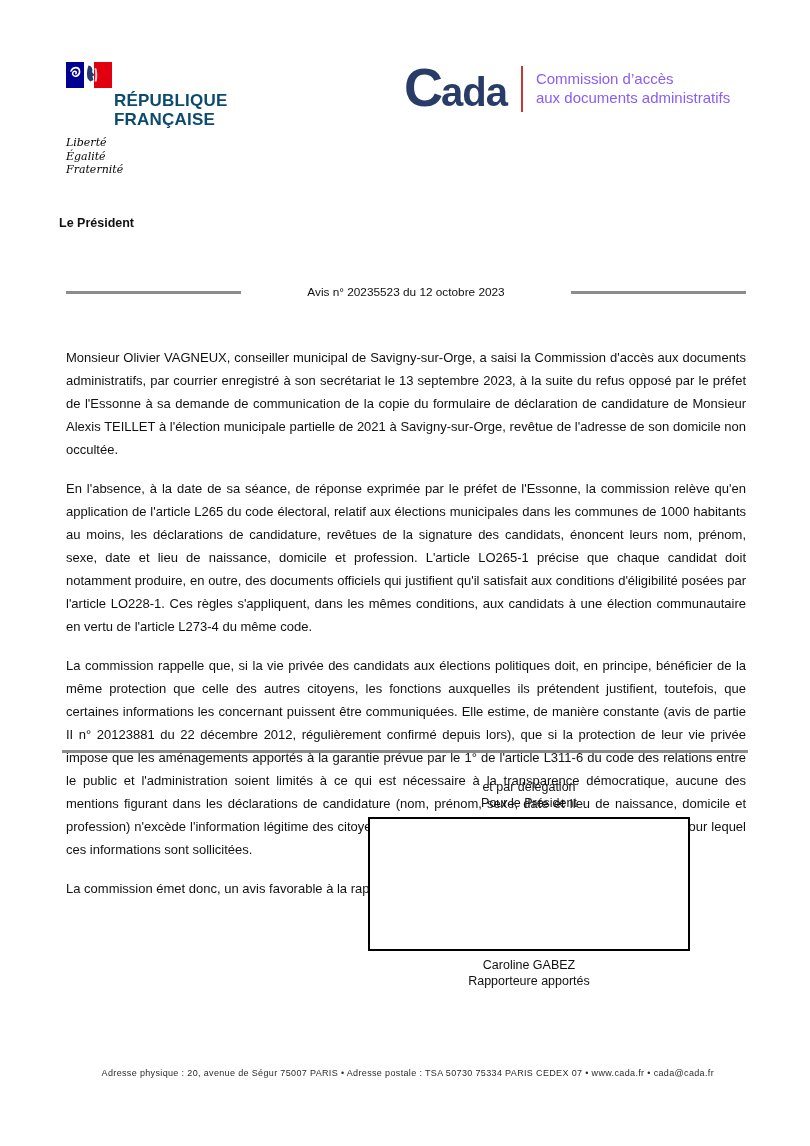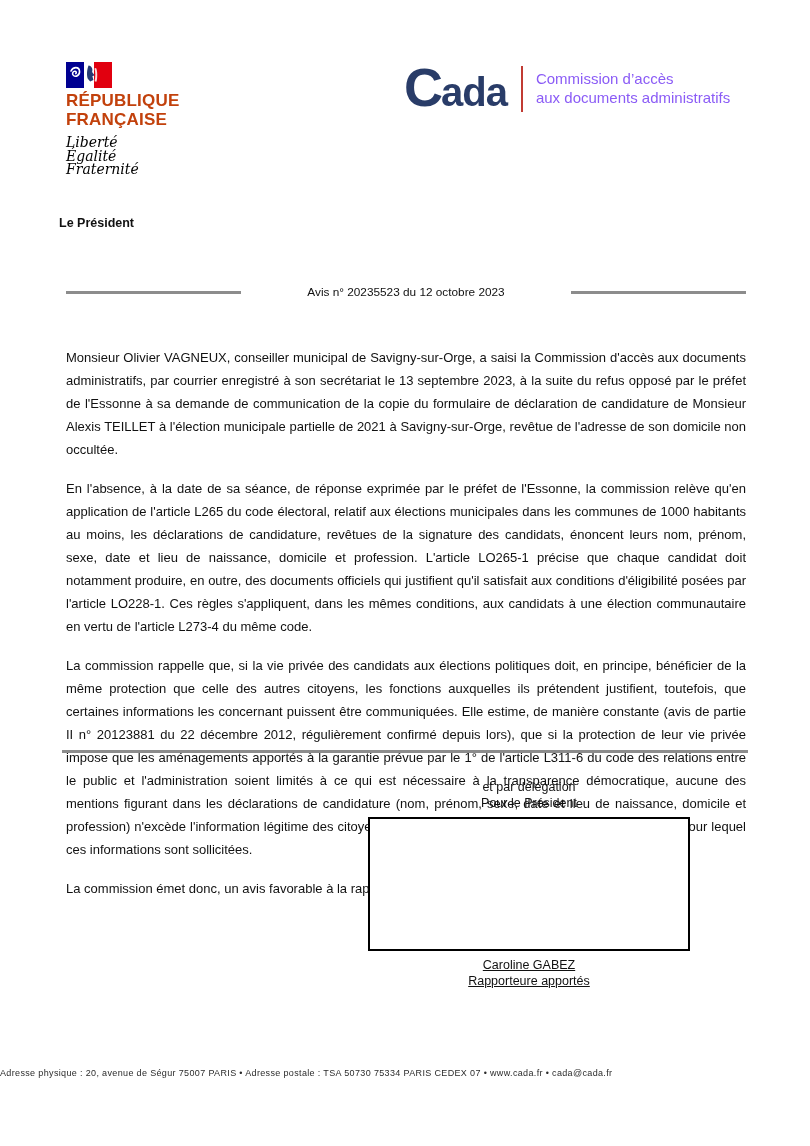--- a/index.html
+++ b/index.html
@@ -10,26 +10,26 @@
     font-family:"Liberation Sans", sans-serif;
     color:#111;
     overflow:hidden;
   }
   
   .brand-left{position:absolute;left:66px;top:62px;}
   .flag{display:block;}
   .republic{
     margin-top:3px;
     font-weight:bold;font-size:17px;line-height:19px;
-    letter-spacing:0.2px;color:#c2410c;
+    letter-spacing:0.2px;color:#0c4a6e;margin-left:48px;
   }
   .motto{
     margin-top:7px;
     font-family:"DejaVu Serif", serif;
-    font-style:italic;font-size:14px;line-height:13.5px;color:#000;
+    font-style:italic;font-size:11px;line-height:13.5px;color:#000;
   }
   
   .brand-right{position:absolute;left:404px;top:62px;display:flex;align-items:center;}
   .cada-logotype{display:flex;align-items:baseline;font-weight:800;color:#293c68;}
   .cada-c{font-size:54px;line-height:50px;letter-spacing:-2px;}
   .cada-rest{font-size:40px;line-height:46px;letter-spacing:-1px;}
   .cada-divider{width:2px;height:46px;background:#c13b33;margin:0 13px 0 14px;}
   .cada-tagline{font-size:15px;line-height:18.5px;color:#8b5cf6;}
   
   .president{position:absolute;left:59px;top:216px;font-weight:bold;font-size:12.5px;}
@@ -50,26 +50,26 @@
   .sig-intro{
     position:absolute;left:368px;top:779px;width:322px;
     text-align:center;font-size:12.5px;line-height:16px;
   }
   .sig-box{
     position:absolute;left:368px;top:817px;width:318px;height:130px;
     border:2px solid #000;background:#fff;
   }
   .sig-name{
     position:absolute;left:368px;top:957px;width:322px;
-    text-align:center;font-size:12.5px;line-height:16px;text-decoration:underline;
+    text-align:center;font-size:12.5px;line-height:16px;
   }
   
   .footer{
     position:absolute;left:0;top:1068px;width:714px;
-    text-align:left;font-size:9px;letter-spacing:0.35px;color:#2b2b2b;
+    text-align:right;font-size:9px;letter-spacing:0.35px;color:#2b2b2b;
   }
 </style>
 </head>
 <body>
 
 <div class="page">
 
   <div class="brand-left">
     <svg class="flag" width="46" height="26" viewBox="0 0 46 26" xmlns="http://www.w3.org/2000/svg">
       <rect x="0" y="0" width="18" height="26" fill="#000091"></rect>

